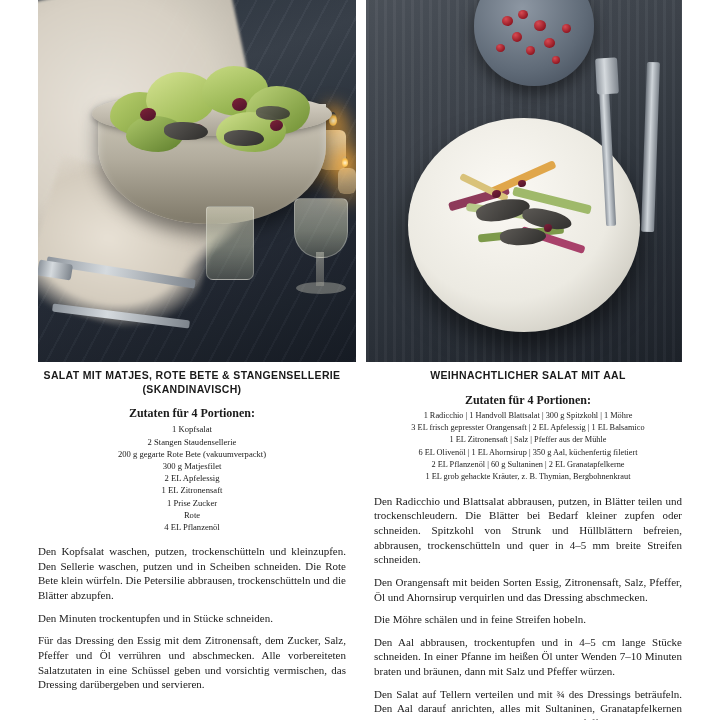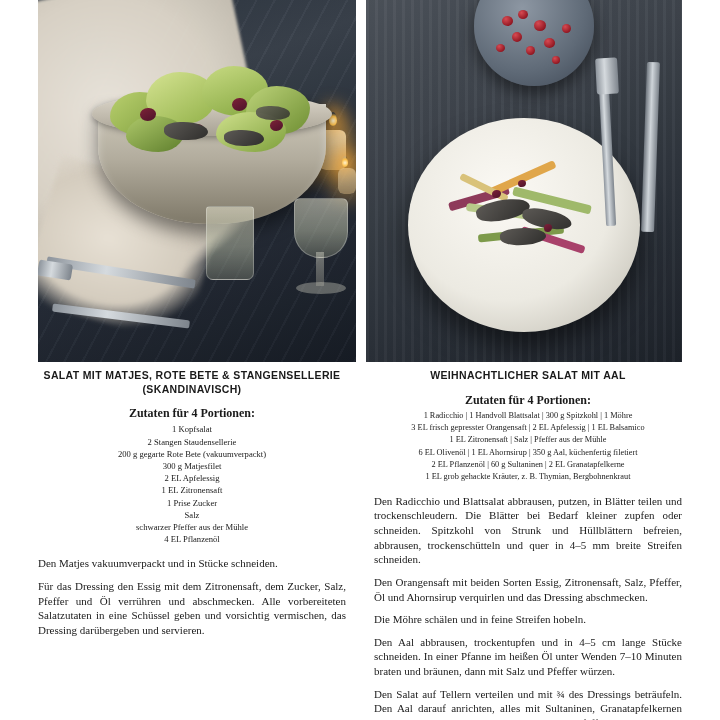--- a/index.html
+++ b/index.html
@@ -324,26 +324,26 @@
       <h2 class="recipe-title">SALAT MIT MATJES, ROTE BETE &amp; STANGENSELLERIE (SKANDINAVISCH)</h2>
       <div class="ing-head">Zutaten für 4 Portionen:</div>
       <ul class="ing-list">
         <li>1 Kopfsalat</li>
         <li>2 Stangen Staudensellerie</li>
         <li>200 g gegarte Rote Bete (vakuumverpackt)</li>
         <li>300 g Matjesfilet</li>
         <li>2 EL Apfelessig</li>
         <li>1 EL Zitronensaft</li>
         <li>1 Prise Zucker</li>
-        <li>Salz</li>
-        <li>schwarzer Pfeffer aus der Mühle</li>
+        <li>Rote</li>
         <li>4 EL Pflanzenöl</li>
       </ul>
       <div class="steps">
-        <p>Den Matjes vakuumverpackt und in Stücke schneiden.</p>
+        <p>Den Kopfsalat waschen, putzen, trockenschütteln und kleinzupfen. Den Sellerie waschen, putzen und in Scheiben schneiden. Die Rote Bete klein würfeln. Die Petersilie abbrausen, trockenschütteln und die Blätter abzupfen.</p>
+        <p>Den Minuten trockentupfen und in Stücke schneiden.</p>
         <p>Für das Dressing den Essig mit dem Zitronensaft, dem Zucker, Salz, Pfeffer und Öl verrühren und abschmecken. Alle vorbereiteten Salatzutaten in eine Schüssel geben und vorsichtig vermischen, das Dressing darübergeben und servieren.</p>
       </div>
     </div>
 
     <div class="col col-right">
       <h2 class="recipe-title">WEIHNACHTLICHER SALAT MIT AAL</h2>
       <div class="ing-head">Zutaten für 4 Portionen:</div>
       <ul class="ing-list">
         <li>1 Radicchio | 1 Handvoll Blattsalat | 300 g Spitzkohl | 1 Möhre</li>
         <li>3 EL frisch gepresster Orangensaft | 2 EL Apfelessig | 1 EL Balsamico</li>

